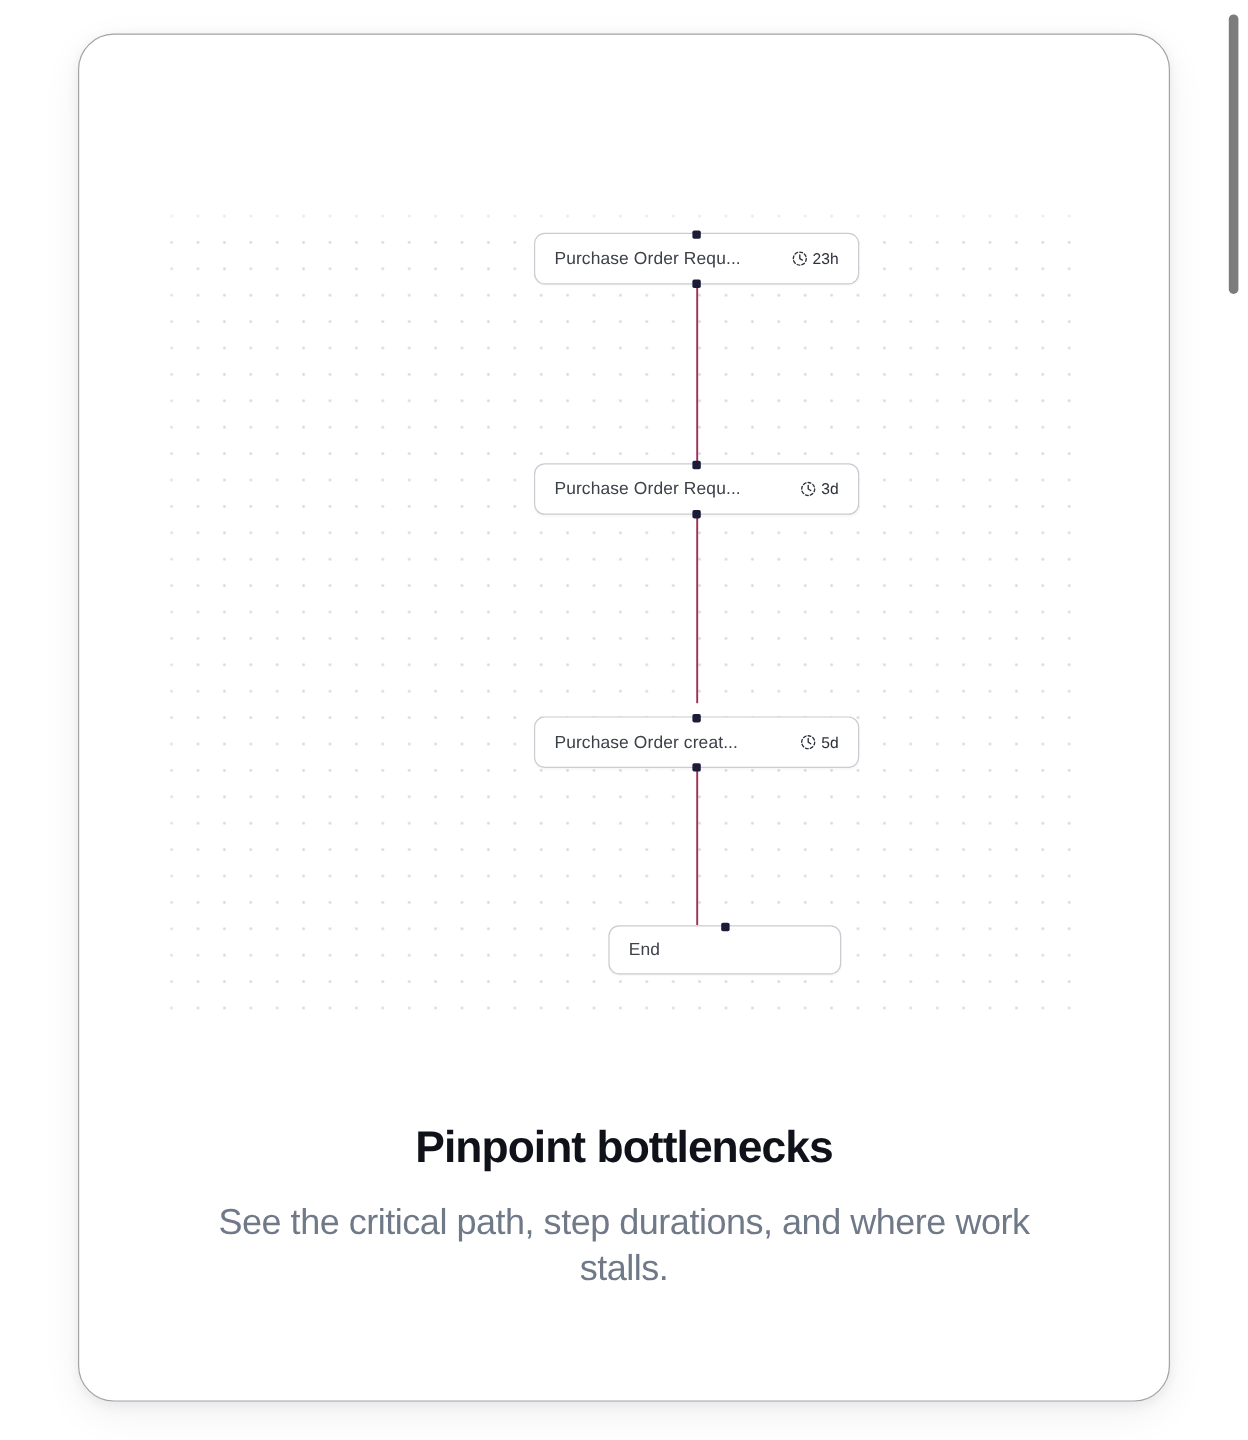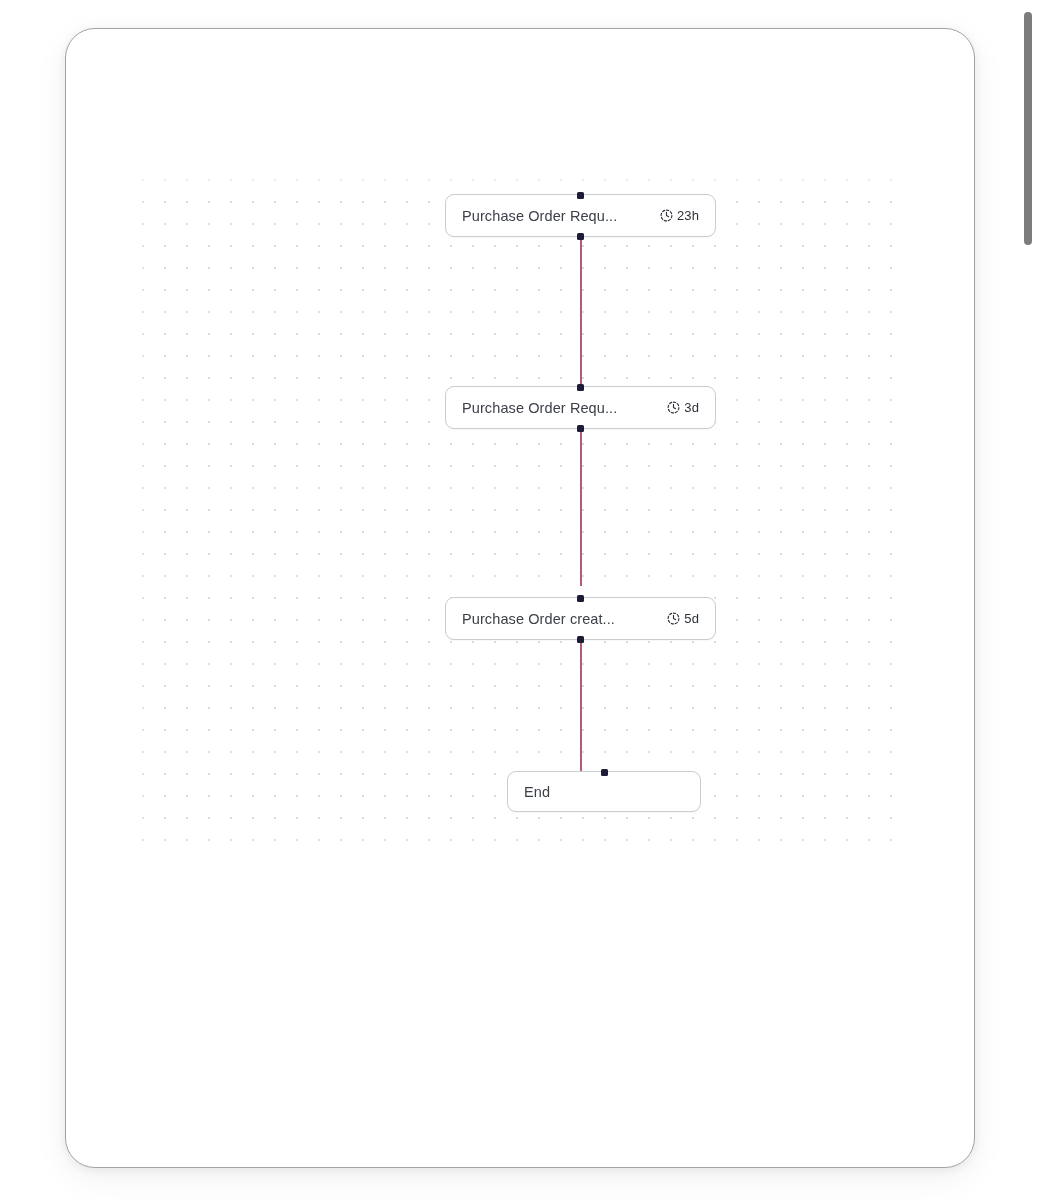--- a/index.html
+++ b/index.html
@@ -235,20 +235,24 @@
         <span class="handle bottom"></span>
       </div>
 
       <div class="flow-node node-end" style="left:353px; top:604px;margin-left:24px;">
         <span class="handle top"></span>
         <span class="node-label">End</span>
       </div>
 
     </div>
 
+    <div class="caption">
+      <h2 class="caption-title">Pinpoint bottlenecks</h2>
+      <p class="caption-sub">See the critical path, step durations, and where work stalls.</p>
+    </div>
 
   </div>
 
   <div class="scrollbar-track">
     <div class="scrollbar-thumb"></div>
   </div>
 
 </div>
 
 </body></html>

